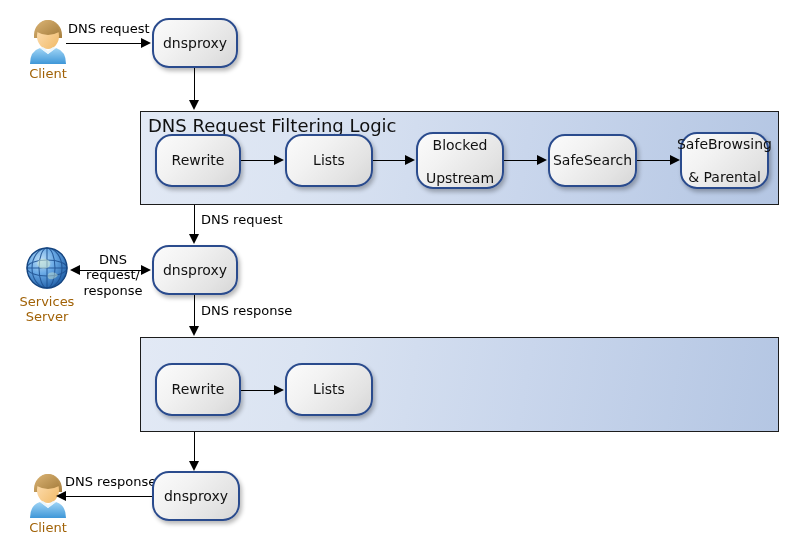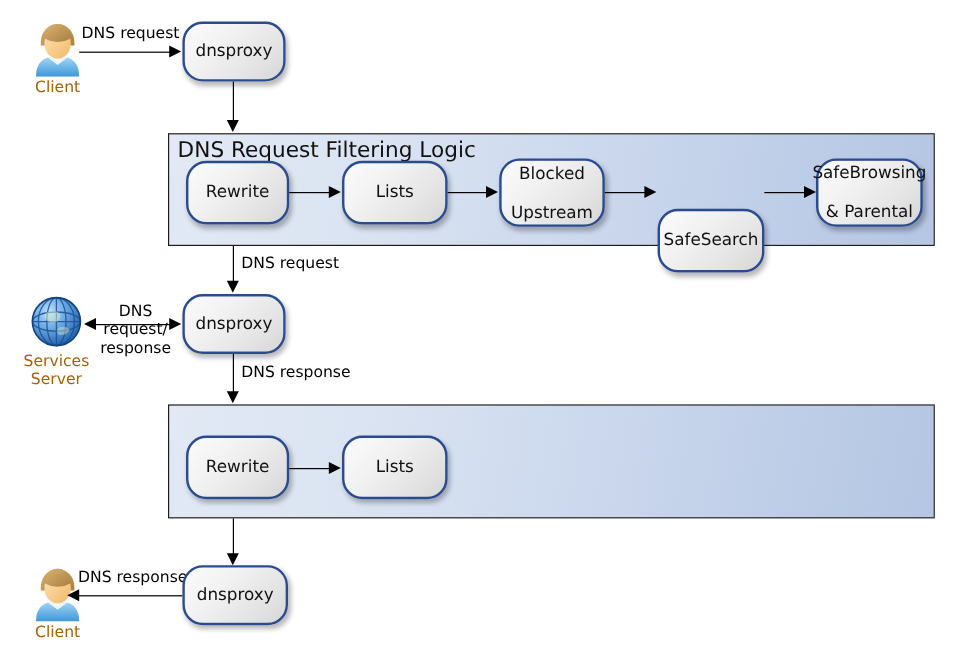--- a/index.html
+++ b/index.html
@@ -124,21 +124,21 @@
   </div>
   <div class="hline" style="left:373px;top:160px;width:33px;"></div>
   <div class="arrow right" style="left:405px;top:155px;"></div>
 
   <div class="node" style="left:416px;top:132px;width:88px;height:57px;align-items:flex-end;">
     <span><span>Blocked</span><br><span>Upstream</span></span>
   </div>
   <div class="hline" style="left:504px;top:160px;width:34px;"></div>
   <div class="arrow right" style="left:537px;top:155px;"></div>
 
-  <div class="node" style="left:548px;top:134px;width:89px;height:53px;margin-top:40px;">
+  <div class="node" style="left:548px;top:134px;width:89px;height:53px;">
     <span>SafeSearch</span>
   </div>
   <div class="hline" style="left:637px;top:160px;width:34px;"></div>
   <div class="arrow right" style="left:670px;top:155px;"></div>
 
   <div class="node" style="left:680px;top:132px;width:89px;height:57px;">
     <span><span>SafeBrowsing</span><br><span>&amp; Parental</span></span>
   </div>
 
   <div class="vline" style="left:194px;top:205px;height:31px;"></div>

